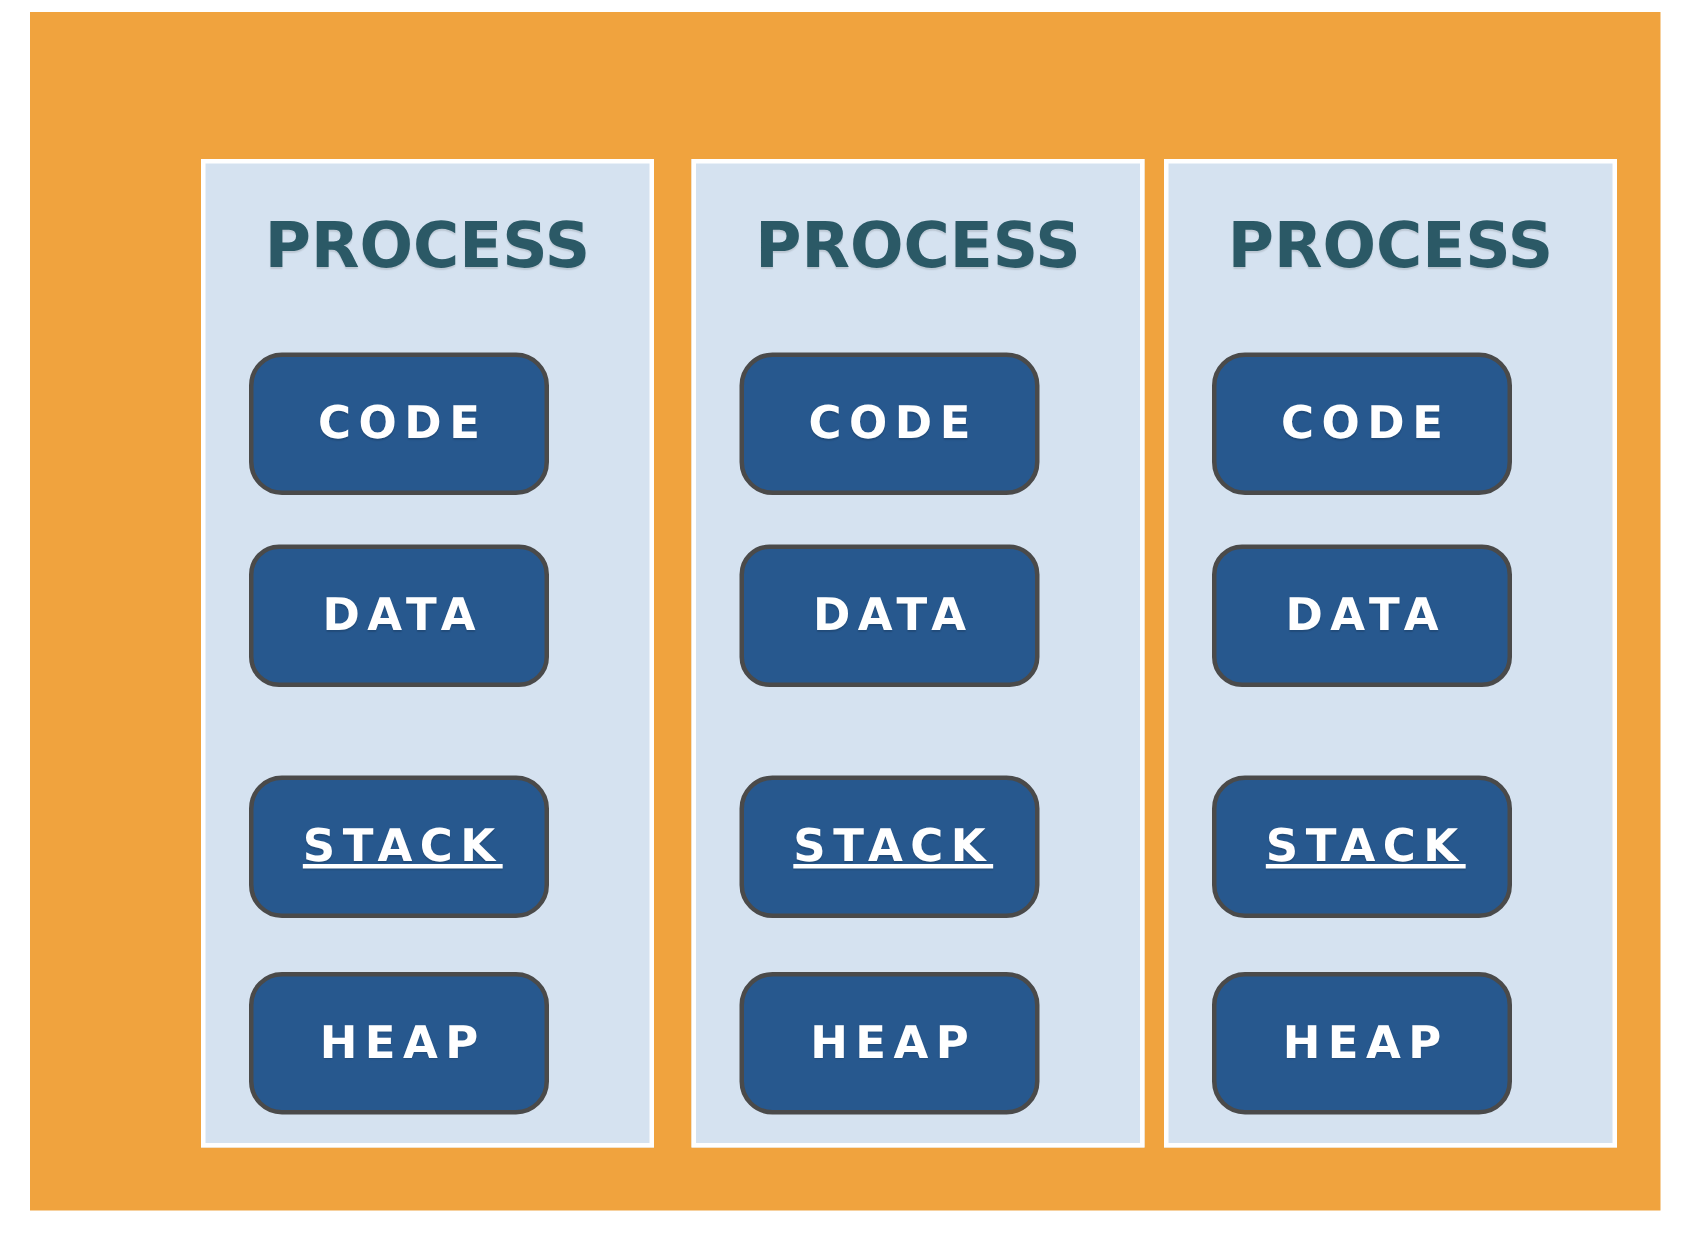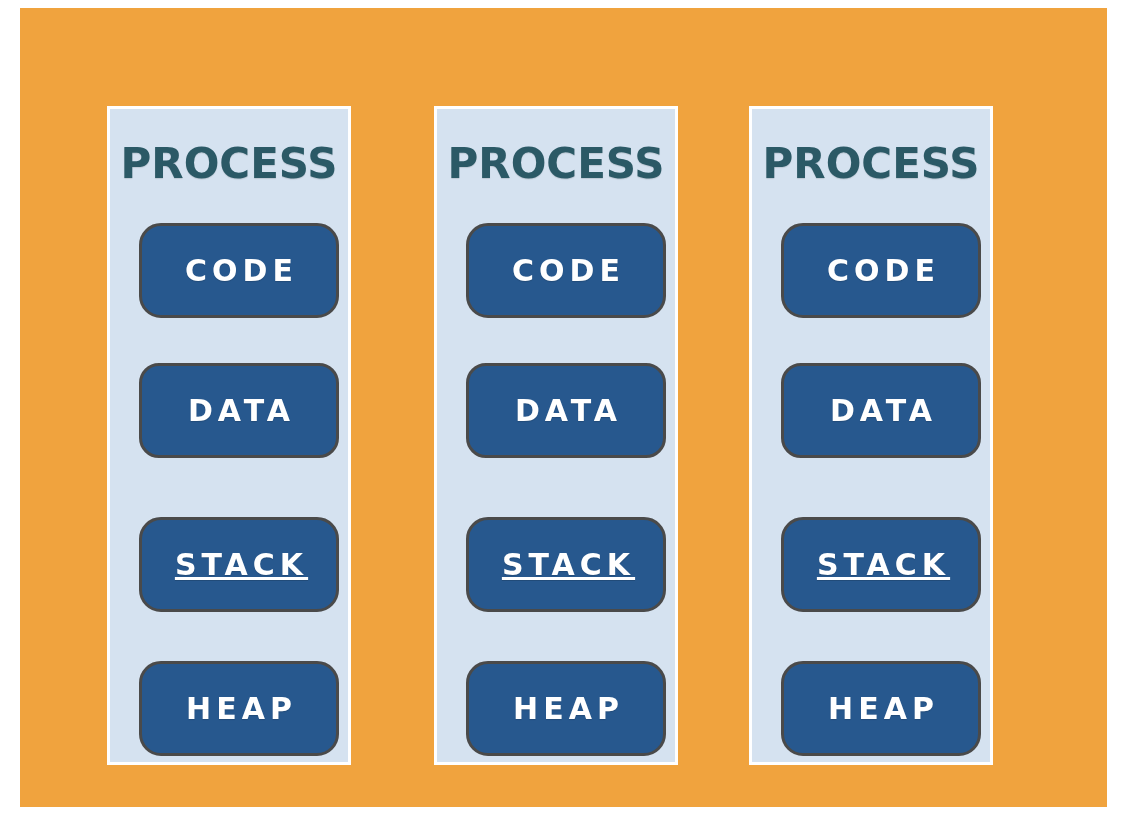--- a/index.html
+++ b/index.html
@@ -31,25 +31,26 @@
     text-align: center;
     color: var(--text-white, #ffffff);
     font-size: 48px;
     font-weight: 900;
     letter-spacing: 1px;
     text-shadow: 0 1px 1px rgba(0,0,0,0.08);
   }
   .panel {
     position: absolute;
     top: 98px;
-    width: 244px;
+    width: 302px;
     height: 659px;
     box-sizing: border-box;
     background: var(--panel-blue, #D5E2F0);
     border: 3px solid #ffffff;
+    margin-left: 27px;
   }
   .panel-1 { left: 87px; }
   .panel-2 { left: 414px; }
   .panel-3 { left: 729px; }
   .process-label {
     position: absolute;
     left: 0;
     top: 30px;
     width: 100%;
     text-align: center;
@@ -71,24 +72,24 @@
     display: flex;
     align-items: center;
     justify-content: center;
     color: var(--text-white, #ffffff);
     font-size: 30px;
     font-weight: 900;
     letter-spacing: 5px;
     text-indent: 5px; 
     text-shadow: 0 1px 1px rgba(0,0,0,0.15);
   }
-  .mem-block.b0 { top: 114px; }
+  .mem-block.b0 { top: 126px; }
   .mem-block.b1 { top: 254px; border-radius: 20px; }
   .mem-block.b2 { top: 408px; text-decoration: underline; }
-  .mem-block.b3 { top: 552px; }
+  .mem-block.b3 { top: 539px; }
 </style>
 </head>
 <body>
 
 <div class="page">
   <div class="os-box">
 
 
     <div class="panel panel-1">
       <div class="process-label">PROCESS</div>

